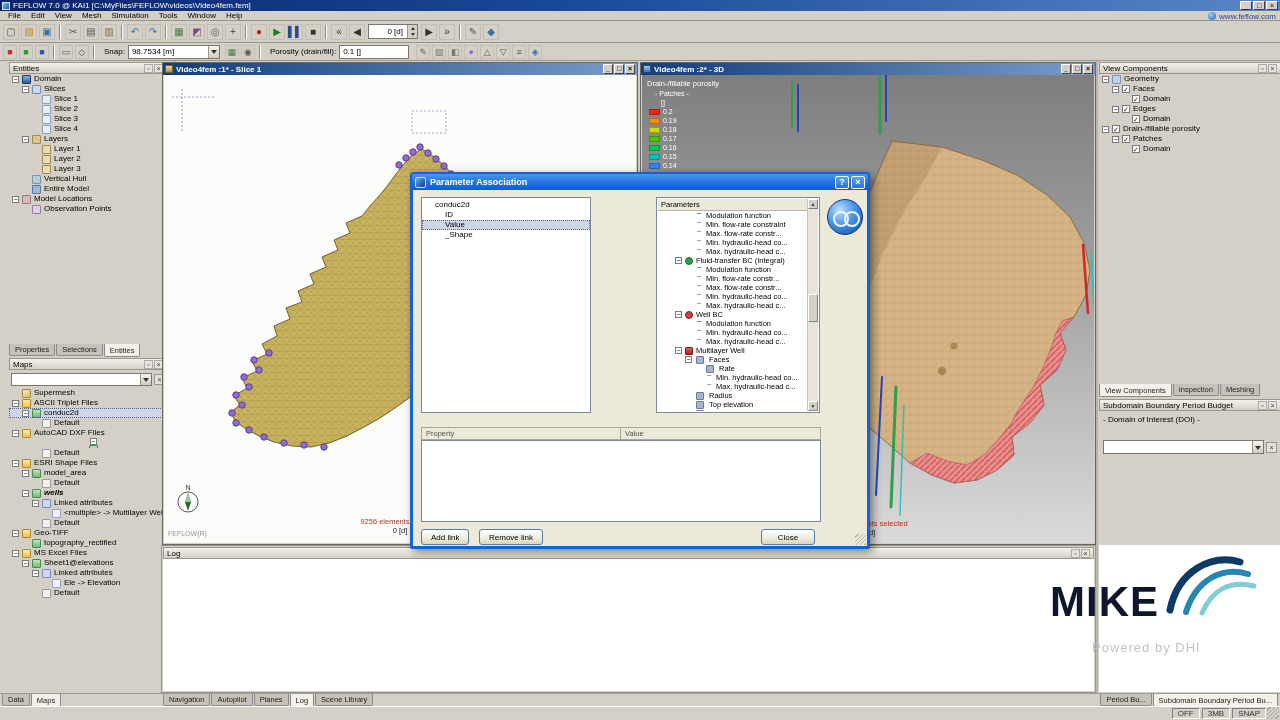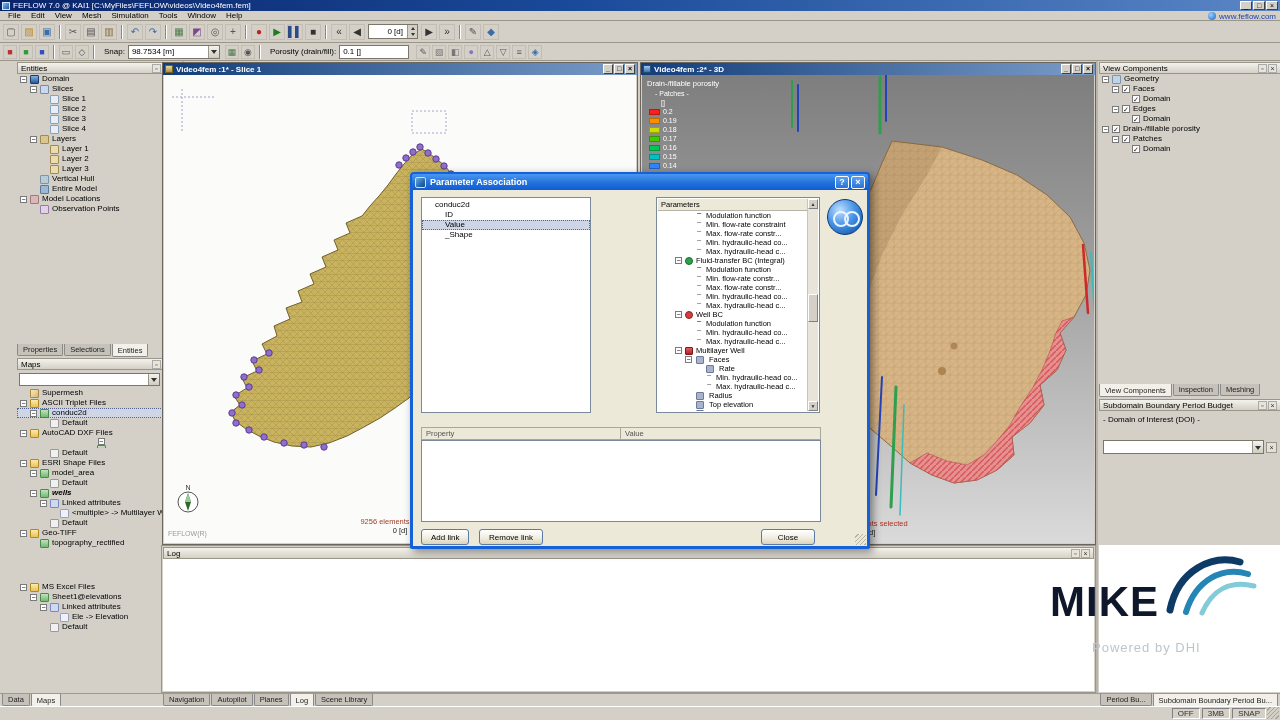--- a/index.html
+++ b/index.html
@@ -38,21 +38,21 @@
 .time-field{display:inline-flex;height:15px;border:1px solid #7a766a;background:#fff;align-items:center;margin:0 2px;}
 .time-value{padding:0 4px;font-size:8px;min-width:38px;text-align:right;}
 .spin{display:flex;flex-direction:column;width:10px;border-left:1px solid #9a968a;height:100%;}
 .spin i{flex:1;background:#d4d0c8;display:flex;align-items:center;justify-content:center;}
 .spin i::after{content:"";border:2px solid transparent;}
 .spin .up::after{border-bottom:3px solid #333;margin-top:-2px;}
 .spin .dn::after{border-top:3px solid #333;margin-bottom:-2px;}
 
 
 .dock{background:#d4d0c8;}
-#left-dock{left:16px;top:61px;width:168px;height:632px;border-right:2px solid #b8b4ac;}
+#left-dock{left:8px;top:61px;width:168px;height:632px;border-right:2px solid #b8b4ac;}
 #right-dock{left:1096px;top:61px;width:176px;height:632px;border-left:2px solid #b8b4ac;}
 .panel-header{height:12px;background:linear-gradient(#f4f2ea,#d4d0c8);border:1px solid #9a968a;display:flex;align-items:center;justify-content:space-between;padding:0 3px;font-size:8px;}
 .ph-btns{display:flex;}
 .ph-btn{width:9px;height:9px;border:1px solid #aaa;background:#e8e4da;font-size:7px;line-height:7px;text-align:center;margin-left:1px;color:#333;}
 .icon-undock::before{content:"▫";}
 
 
 .tree{overflow:hidden;background:#d4d0c8;}
 .tree.white{background:#fff;}
 .tree-row{height:10px;line-height:10px;display:flex;align-items:center;font-size:8px;white-space:nowrap;overflow:hidden;}
@@ -479,21 +479,21 @@
         <div class="tree-row" style="padding-left: 3px;">
           <span class="expander">−</span>
           <span class="ticon ticon-folder"></span>
           <span class="tlabel">Geo-TIFF</span>
         </div>
         <div class="tree-row" style="padding-left: 13px;">
           <span class="exp-spacer"></span>
           <span class="ticon ticon-map"></span>
           <span class="tlabel">topography_rectified</span>
         </div>
-        <div class="tree-row" style="padding-left: 3px; margin-top: 34px;">
+        <div class="tree-row" style="padding-left: 3px;">
           <span class="expander">−</span>
           <span class="ticon ticon-folder"></span>
           <span class="tlabel">MS Excel Files</span>
         </div>
         <div class="tree-row" style="padding-left: 13px;">
           <span class="expander">−</span>
           <span class="ticon ticon-map"></span>
           <span class="tlabel">Sheet1@elevations</span>
         </div>
         <div class="tree-row" style="padding-left: 23px;">

